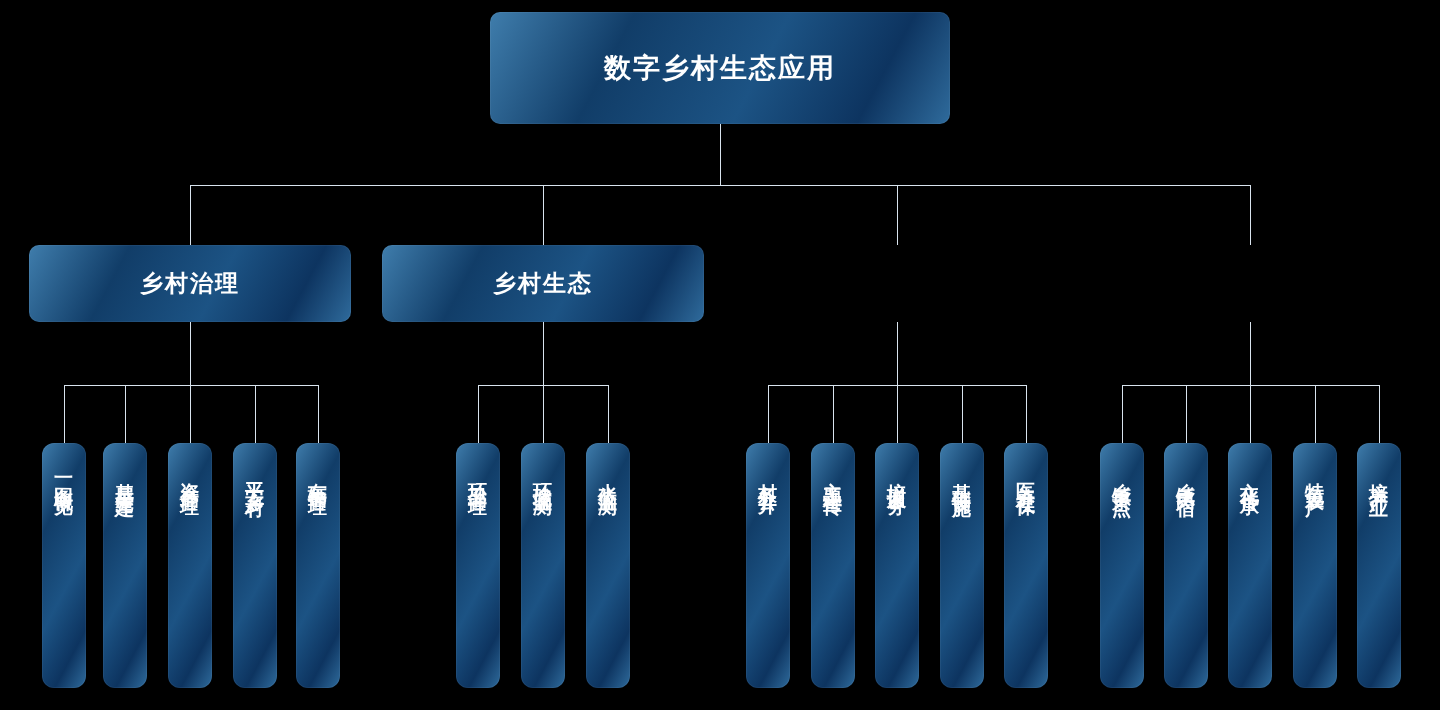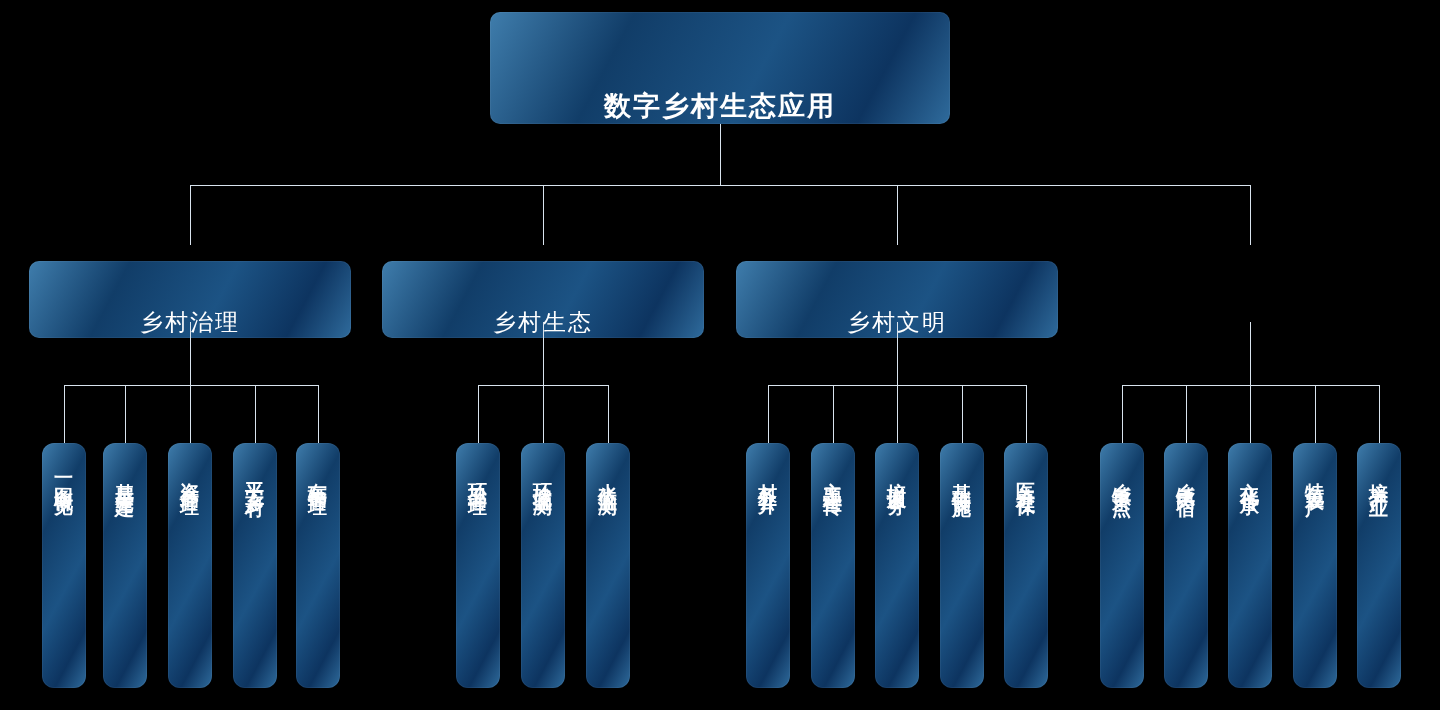--- a/index.html
+++ b/index.html
@@ -15,31 +15,31 @@
     position:absolute;
     border-radius:10px;
     background:linear-gradient(118deg,
       var(--grad-light,#3f7dac) 0%,
       var(--grad-dark,#113d68) 28%,
       var(--grad-mid,#1c5384) 58%,
       #0d3460 82%,
       #2f6b9c 100%);
     box-shadow:inset 0 0 0 1px rgba(255,255,255,0.05);
     color:var(--text,#ffffff);
-    display:flex;align-items:flex-end;justify-content:center;
+    display:flex;align-items:center;justify-content:center;
   }
 
   .root{
     left:490px;top:12px;width:460px;height:112px;
     font-size:27px;font-weight:700;letter-spacing:2px;
   }
 
   .cat{
-    top:261px;width:322px;height:77px;
-    font-size:23px;font-weight:400;letter-spacing:2px;
+    top:245px;width:322px;height:77px;
+    font-size:23px;font-weight:700;letter-spacing:2px;
   }
   .cat-0{left:29px;}
   .cat-1{left:382px;}
   .cat-2{left:736px;}
   .cat-3{left:1089px;}
 
   .leaf{
     top:443px;width:44px;height:245px;border-radius:12px;
     justify-content:center;align-items:flex-start;
     padding-top:24px;box-sizing:border-box;
@@ -69,23 +69,20 @@
   <i class="vline" style="left:190px;top:185px;height:60px"></i>
   <i class="vline" style="left:543px;top:185px;height:60px"></i>
   <i class="vline" style="left:897px;top:185px;height:60px"></i>
   <i class="vline" style="left:1250px;top:185px;height:60px"></i>
 
   <div class="node cat cat-0">
     <span>乡村治理</span>
   </div>
   <div class="node cat cat-1">
     <span>乡村生态</span>
-  </div>
-  <div class="node cat cat-2">
-    <span>乡村文明</span>
   </div>
 
   <i class="vline" style="left:190px;top:322px;height:63px"></i>
   <i class="hline" style="left:64px;top:385px;width:255px"></i>
   <i class="vline" style="left:64px;top:385px;height:58px"></i>
   <i class="vline" style="left:125px;top:385px;height:58px"></i>
   <i class="vline" style="left:190px;top:385px;height:58px"></i>
   <i class="vline" style="left:255px;top:385px;height:58px"></i>
   <i class="vline" style="left:318px;top:385px;height:58px"></i>
 

